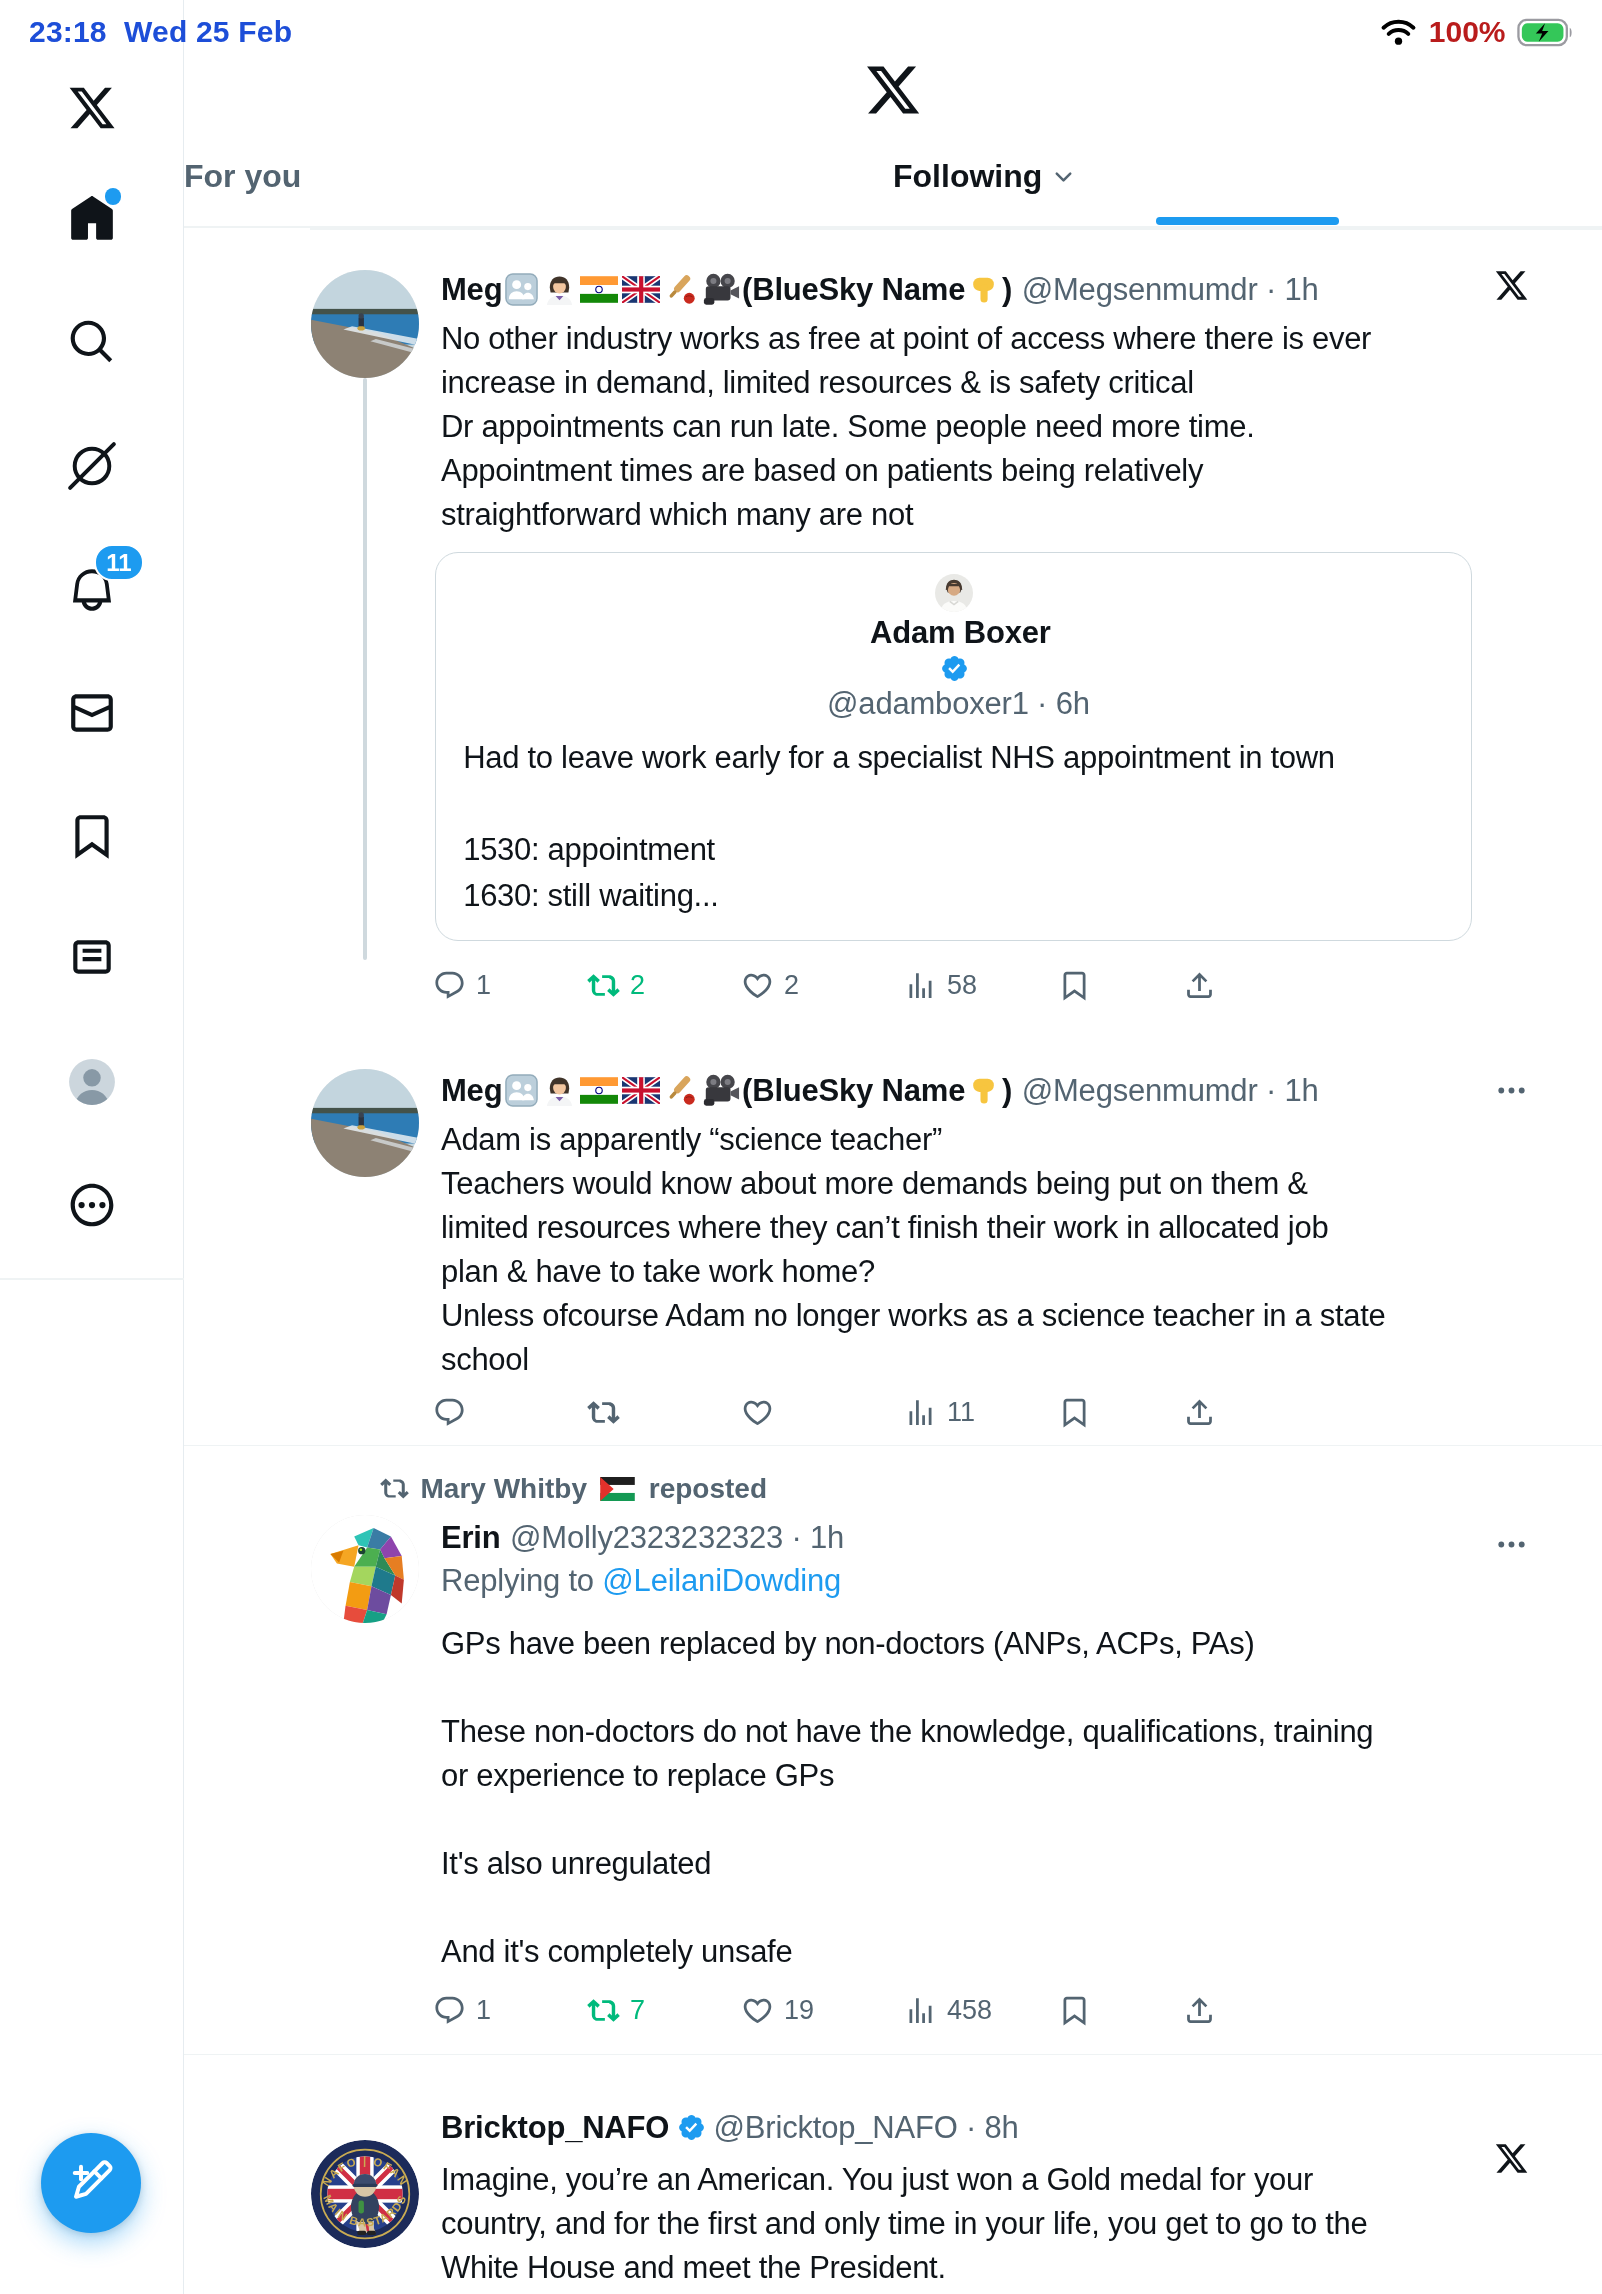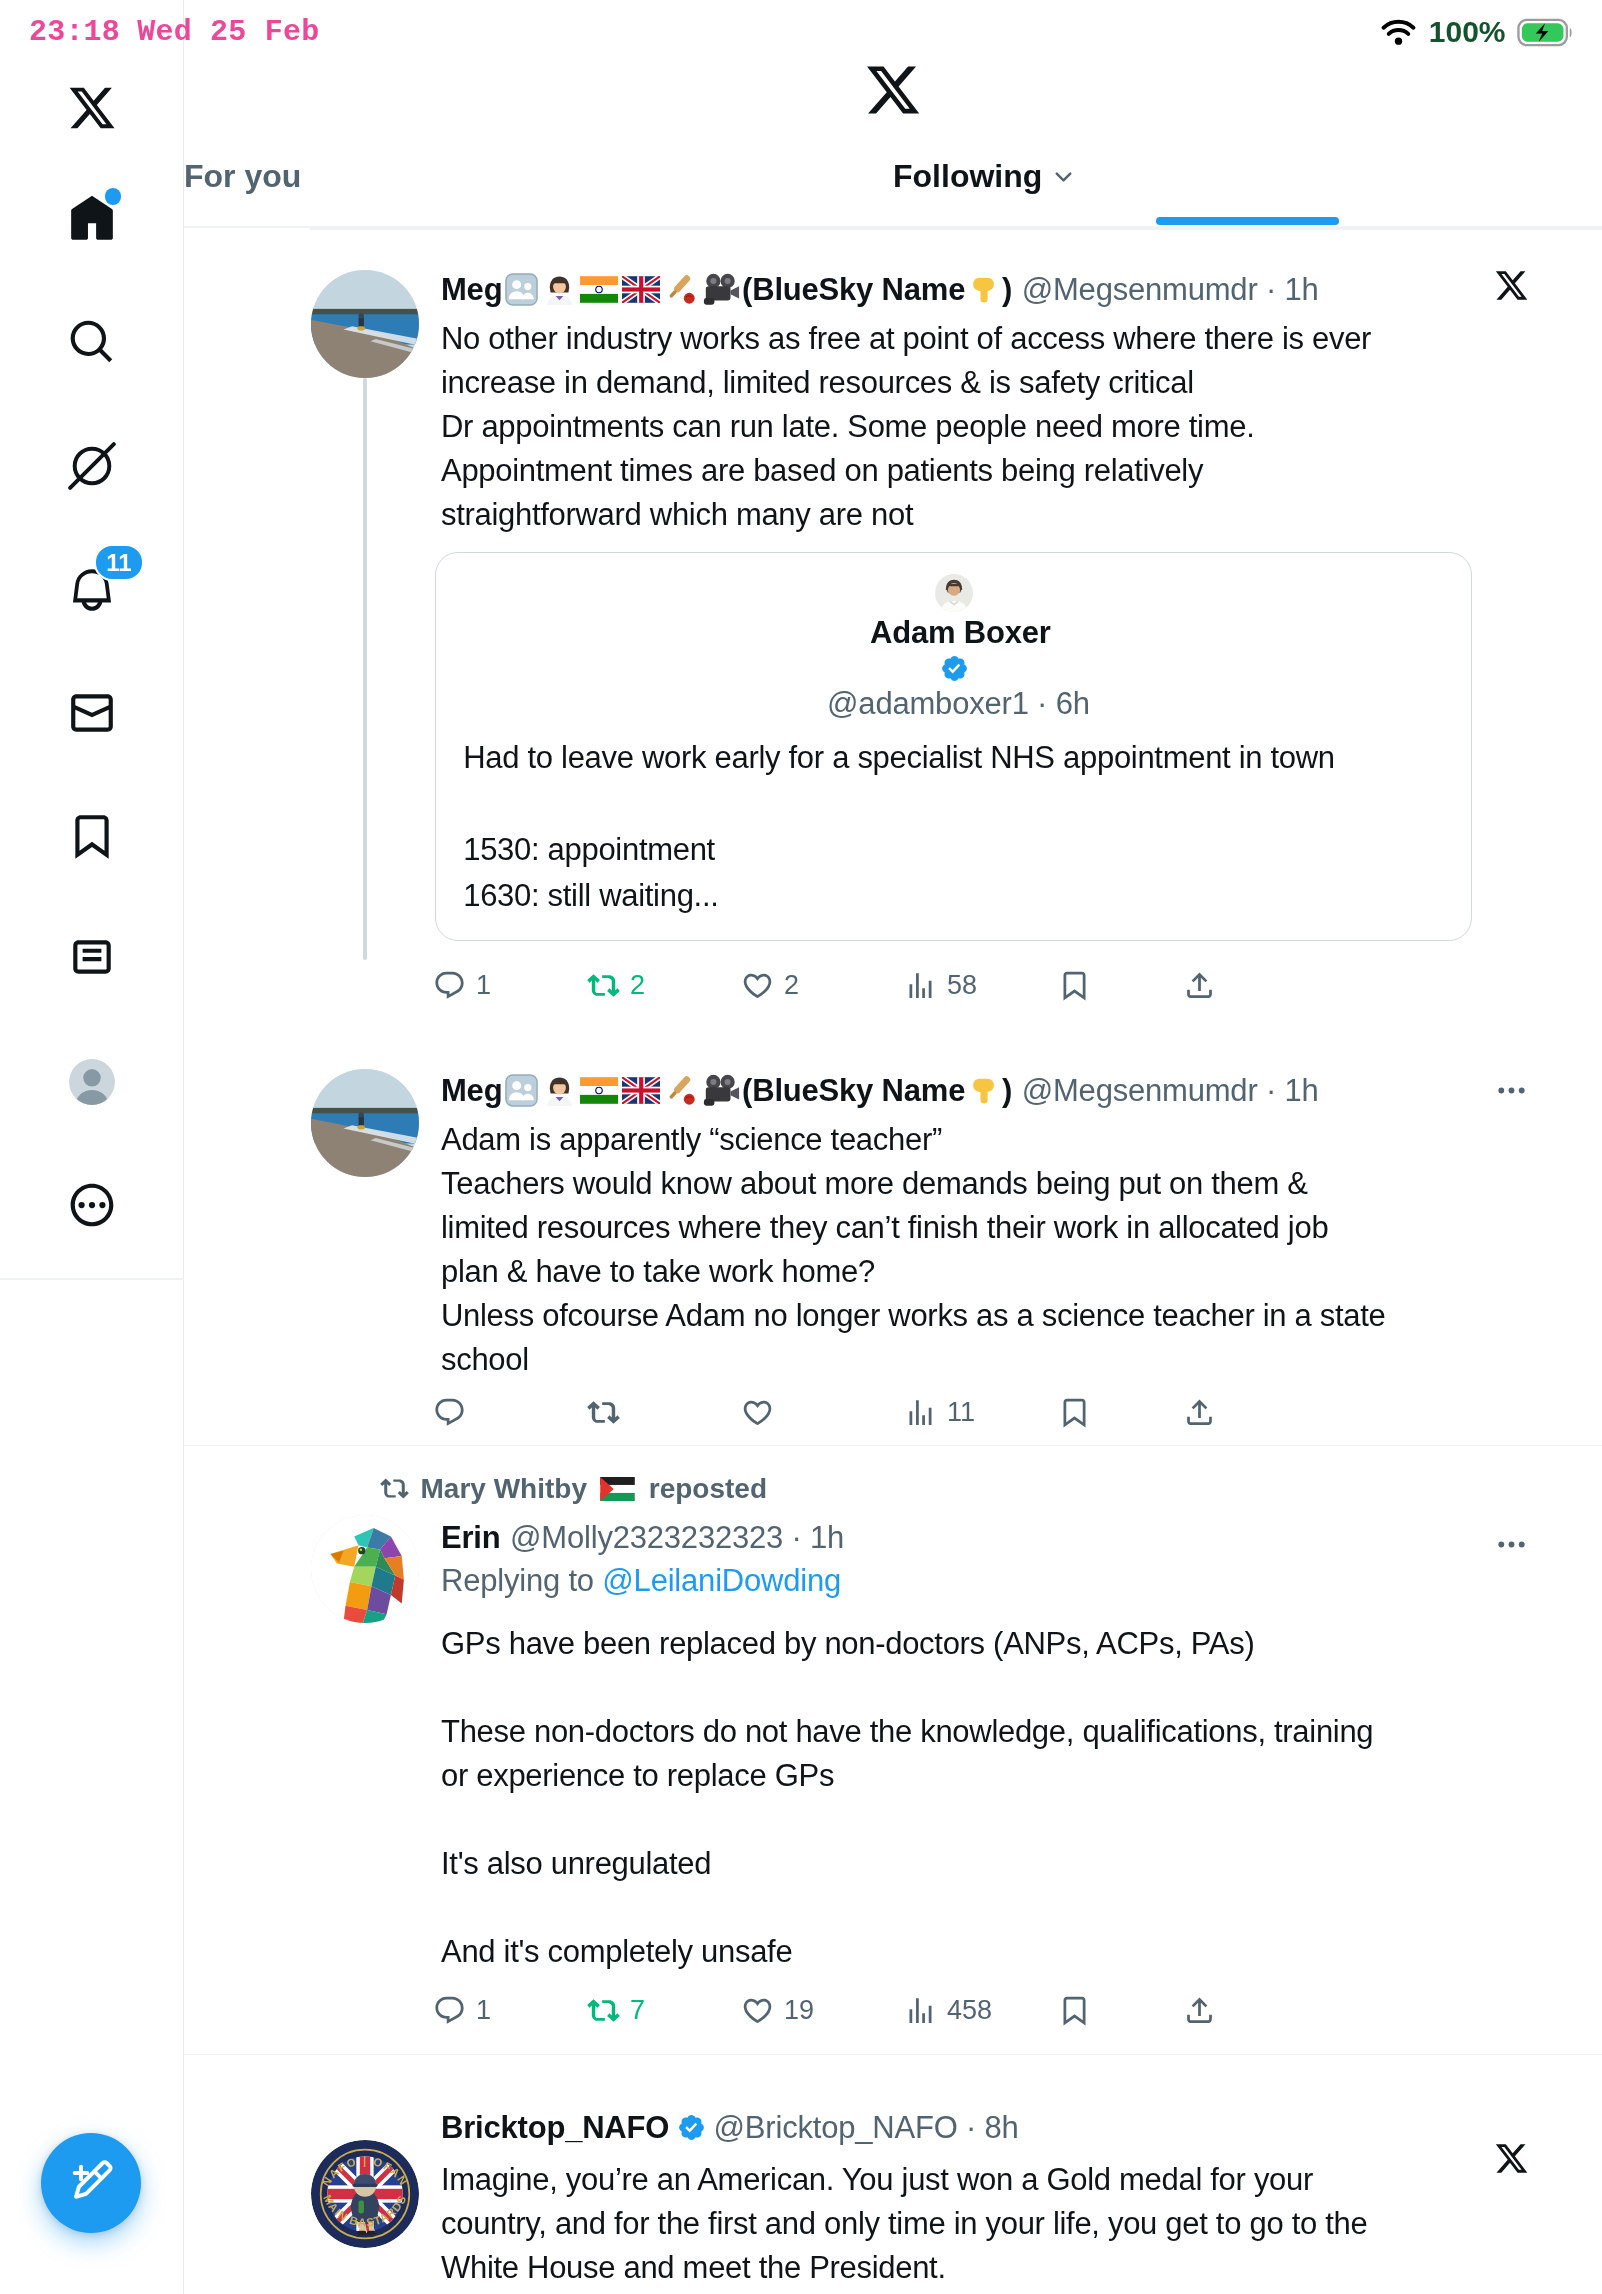--- a/index.html
+++ b/index.html
@@ -6,24 +6,24 @@
   html,body { width:1602px; height:2294px; }
   body {
     position:relative; overflow:hidden; background:#fff;
     font-family:"Liberation Sans", sans-serif; color:#0f1419;
     -webkit-font-smoothing:antialiased;
   }
   svg { display:block; }
 
   
   .statusbar { position:absolute; left:0; top:0; width:100%; height:60px; z-index:50; }
-  .status-left { position:absolute; left:29px; top:15.4px; font-size:30px; font-weight:700; color:#ec4899; letter-spacing:0.2px;font-family:Liberation Mono, monospace; }
+  .status-left { position:absolute; left:29px; top:15.4px; font-size:30px; font-weight:700; color:#1d4ed8; letter-spacing:0.2px; }
   .status-left .date { margin-left:17.3px; font-weight:700; }
   .status-right { position:absolute; right:25px; top:15.4px; display:flex; align-items:center; gap:11.5px; }
-  .battery-pct { font-size:30px; font-weight:600; color:#14532d; }
+  .battery-pct { font-size:30px; font-weight:600; color:#b91c1c; }
 
   
   .sidebar { position:absolute; left:0; top:0; width:184px; height:2294px; background:#fff; border-right:1.9px solid #e6ecf0; z-index:10; }
   .sb-rule { position:absolute; left:0; top:1278px; width:184px; height:1.9px; background:#eff3f4; }
   .nav-item { position:absolute; left:67px; width:50px; height:50px; cursor:pointer; }
   .nav-item svg { width:50px; height:50px; }
   .nav-x      { top:83px; }
   .nav-home   { top:194px; }
   .nav-search { top:317px; }
   .nav-grok   { top:441px; }

